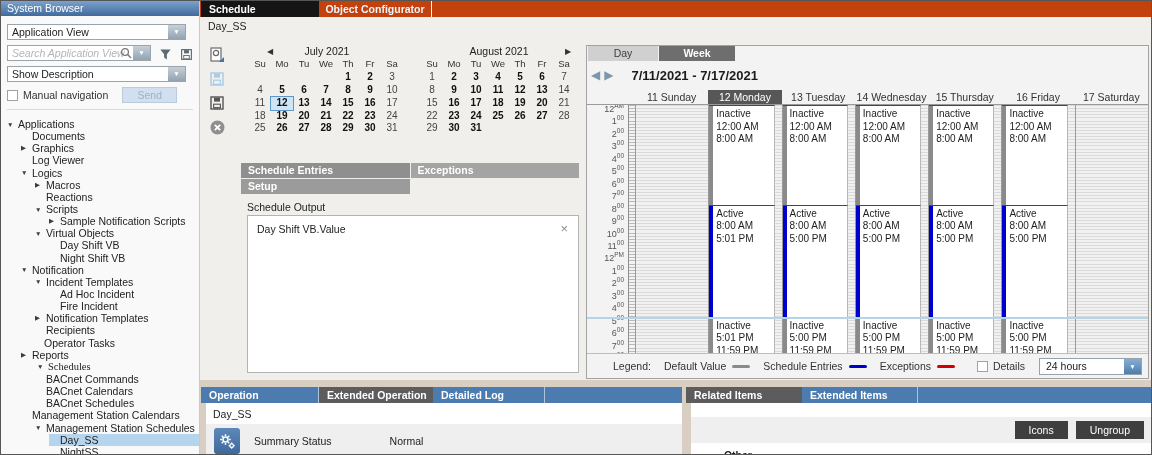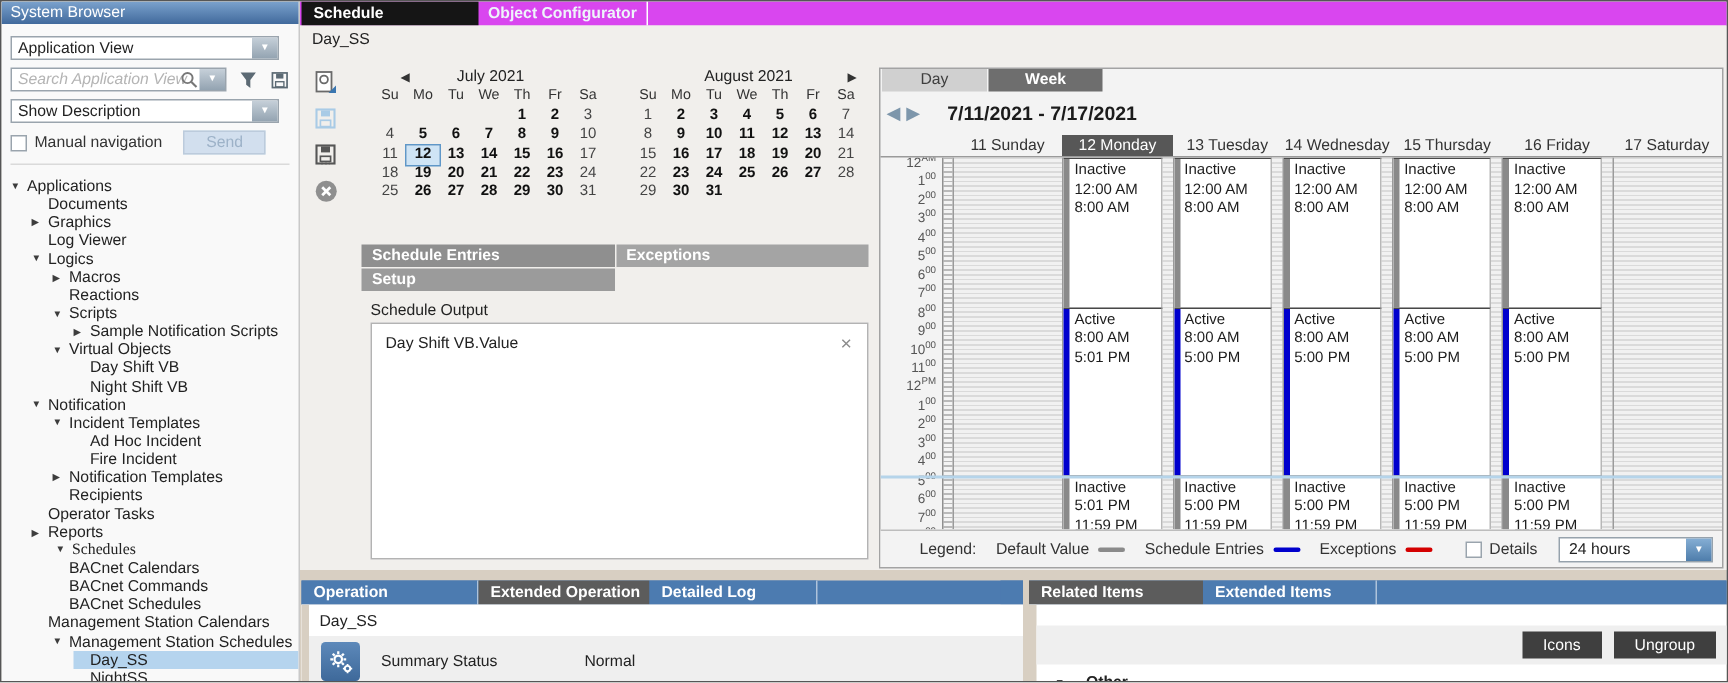--- a/index.html
+++ b/index.html
@@ -21,21 +21,21 @@
 .send-btn { margin-left:14px; width:55px; height:16px; background:#d2dfee; border:1px solid #bccbdc; color:#9db2c8; font-size:10.5px; font-family:"Liberation Sans",sans-serif; }
 .sb-sep { border-top:1px solid #dadada; margin-top:6px; }
 #tree { position:absolute; top:114px; left:0; right:0; bottom:0; overflow:hidden; padding-top:3px; }
 .trow { display:flex; align-items:center; height:12.15px; font-size:10.5px; color:#222; }
 .trow .inner { display:flex; align-items:center; flex:1; height:12.15px; }
 .trow.sel .inner { background:#b5d4ee; }
 .arr { width:11px; font-size:6.5px; color:#3d3d3d; flex:0 0 11px; text-align:left; }
 .tlabel { white-space:nowrap; }
 
 
-#topbar { position:absolute; left:199px; top:0; width:953px; height:16px; background:#d946ef; }
+#topbar { position:absolute; left:199px; top:0; width:953px; height:16px; background:#c2410c; }
 .tab-schedule { position:absolute; left:1px; top:0; width:118px; height:16px; background:#151515; color:#fff; font-size:10.5px; font-weight:bold; line-height:16px; padding-left:8px; }
 .tab-oc { position:absolute; left:119px; top:0; width:113px; height:16px; color:#eef4fa; font-size:10.5px; font-weight:bold; line-height:16px; text-align:center; border-right:1px solid #fff; }
 .tab-eng { position:absolute; right:0; top:0; width:132px; height:16px; background:#eadfce; color:#1c3d63; font-size:10.5px; font-weight:bold; line-height:16px; text-align:center; }
 
 #title-row { position:absolute; left:199px; top:16px; width:953px; height:17px; background:#f1efec; font-size:10.5px; color:#222; line-height:18px; padding-left:8px; }
 #content-bg { position:absolute; left:199px; top:33px; width:953px; height:346px; background:#f1efec; }
 
 
 .strip-ic { position:absolute; width:20px; height:20px; display:flex; align-items:center; justify-content:center; }
 
@@ -262,48 +262,48 @@
             <span class="arr">▶</span>
             <span class="tlabel">Notification Templates</span>
           </span>
         </div>
         <div class="trow" style="padding-left: 34px;">
           <span class="inner">
             <span class="arr"></span>
             <span class="tlabel">Recipients</span>
           </span>
         </div>
-        <div class="trow" style="padding-left: 20px;">
+        <div class="trow" style="padding-left: 20px; margin-left: 12px;">
           <span class="inner">
             <span class="arr"></span>
             <span class="tlabel">Operator Tasks</span>
           </span>
         </div>
         <div class="trow" style="padding-left: 20px;">
           <span class="inner">
             <span class="arr">▶</span>
             <span class="tlabel">Reports</span>
           </span>
         </div>
         <div class="trow" style="padding-left: 36px; font-family: Liberation Serif, serif;">
           <span class="inner">
             <span class="arr">▼</span>
             <span class="tlabel">Schedules</span>
           </span>
         </div>
         <div class="trow" style="padding-left: 34px;">
           <span class="inner">
             <span class="arr"></span>
+            <span class="tlabel">BACnet Commands</span>
+          </span>
+        </div>
+        <div class="trow" style="padding-left: 34px;">
+          <span class="inner">
+            <span class="arr"></span>
             <span class="tlabel">BACnet Calendars</span>
-          </span>
-        </div>
-        <div class="trow" style="padding-left: 34px;">
-          <span class="inner">
-            <span class="arr"></span>
-            <span class="tlabel">BACnet Commands</span>
           </span>
         </div>
         <div class="trow" style="padding-left: 34px;">
           <span class="inner">
             <span class="arr"></span>
             <span class="tlabel">BACnet Schedules</span>
           </span>
         </div>
         <div class="trow" style="padding-left: 20px;">
           <span class="inner">

